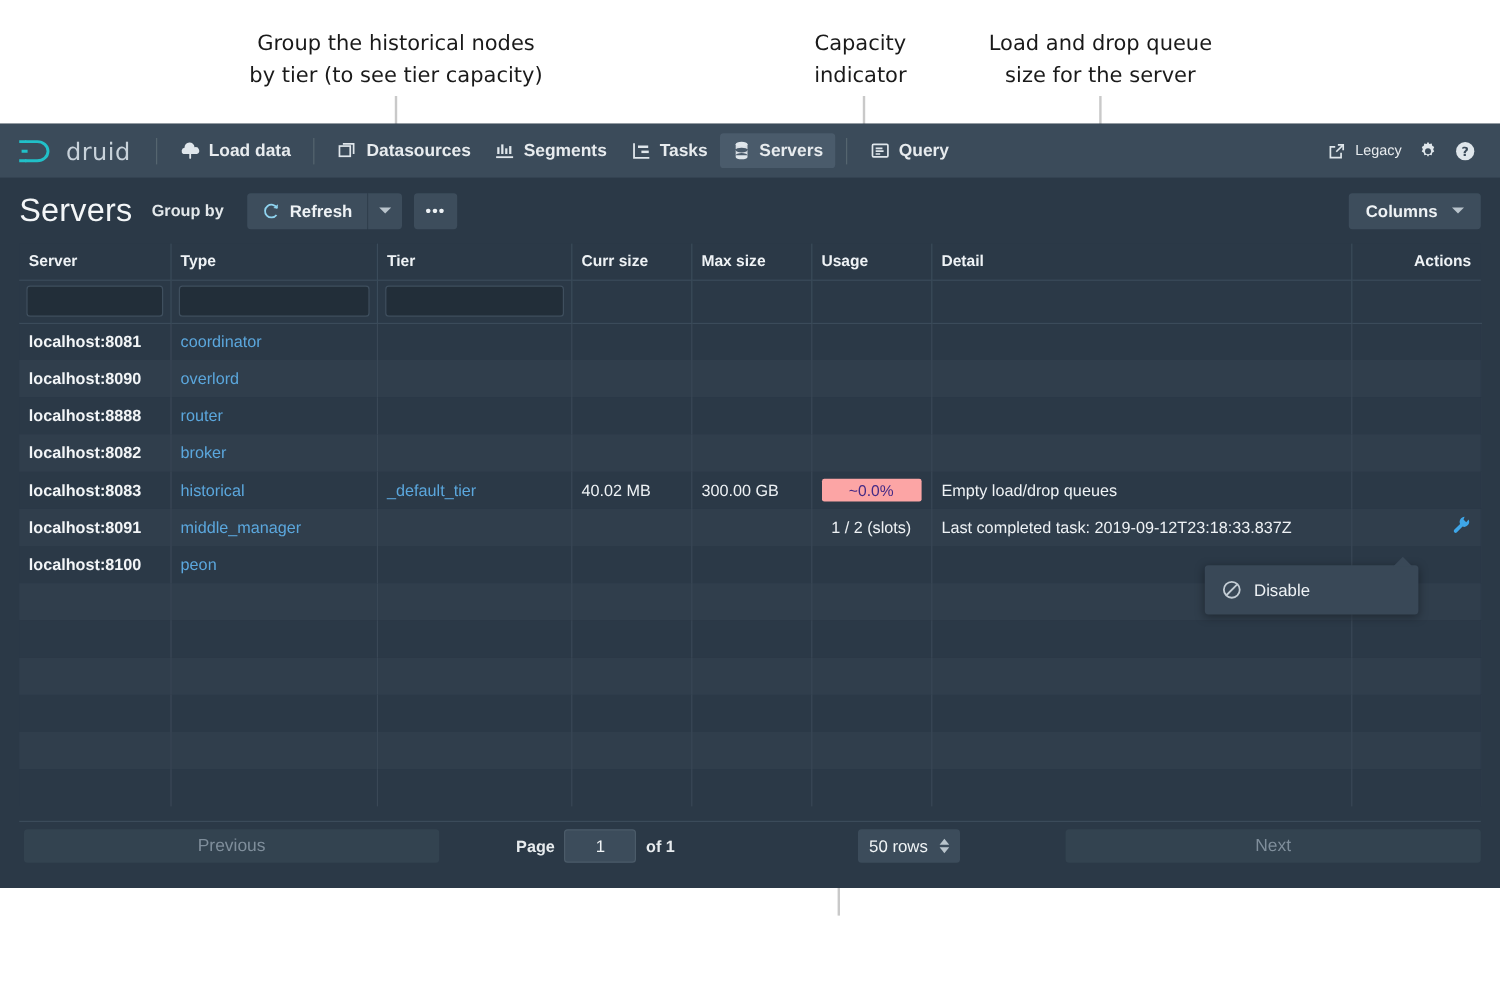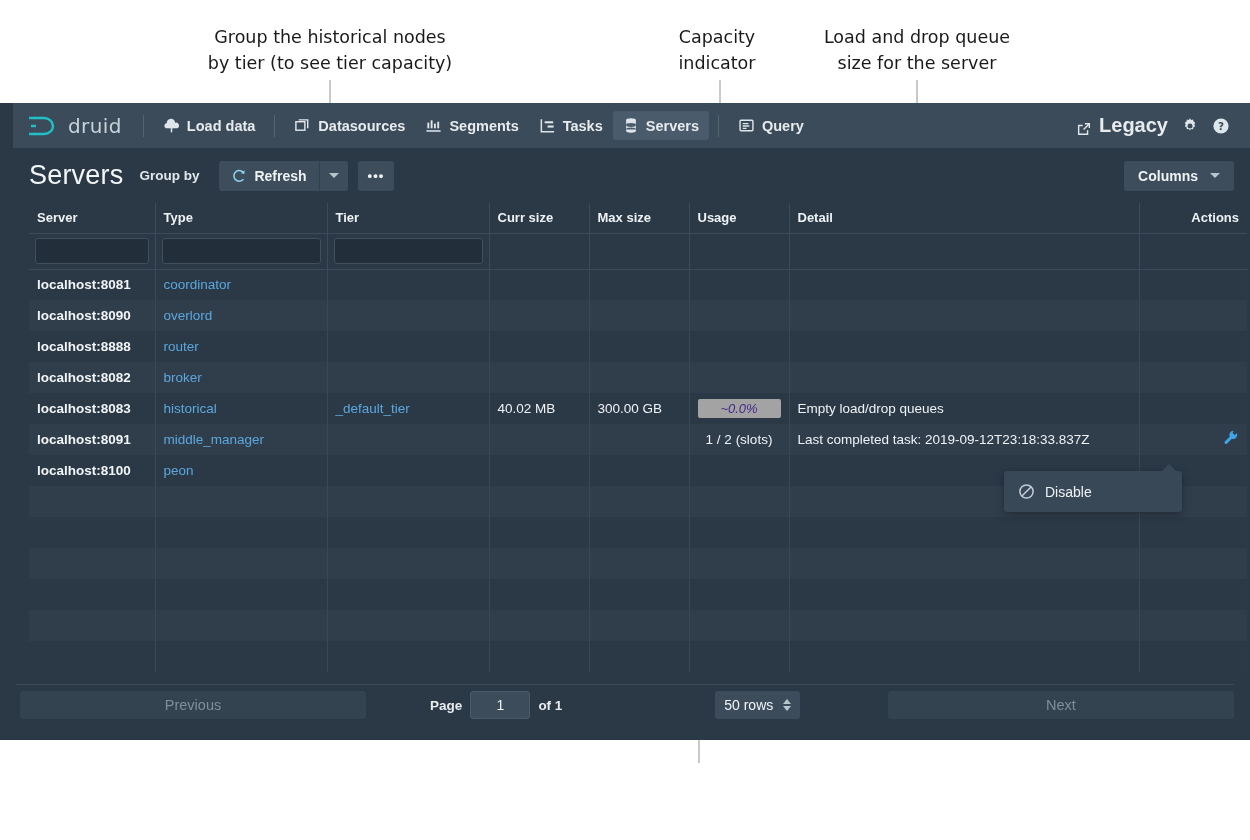--- a/index.html
+++ b/index.html
@@ -34,21 +34,20 @@
     background: #c9c9c9;
   }
 
   
   .app {
     position: absolute;
     left: 0; top: 103px;
     width: 1250px; height: 637px;
     background: #2b3947;
     overflow: hidden;
-    padding-left: 13px;
   }
 
   
   .navbar {
     height: 45px;
     background: #3b4b5a;
     display: flex;
     align-items: center;
     padding: 0 14px;
     position: relative;
@@ -79,22 +78,22 @@
     white-space: nowrap;
     cursor: pointer;
   }
   .nav-item.active { background: #4a5b6b; }
   .nav-right {
     margin-left: auto;
     display: flex; align-items: center; gap: 13px;
     padding-right: 6px;
   }
   .nav-icon-btn {
-    display: flex; align-items: flex-end; gap: 7px;
-    color: #e7ebee; font-size: 20px; font-weight: bold;
+    display: flex; align-items: flex-start; gap: 7px;
+    color: #e7ebee; font-size: 12px; font-weight: normal;
     cursor: pointer;
   }
   .ico { display: inline-flex; align-items: center; justify-content: center; }
 
   
   .toolbar {
     height: 55px;
     display: flex;
     align-items: center;
     padding: 0 16px;
@@ -197,28 +196,27 @@
   }
   tbody.body-rows tr.odd td { background: #2b3947; }
   tbody.body-rows tr.even td { background: #303e4c; }
   tbody.body-rows tr td.cellborder { border-right: 1px solid #3a4856; }
   .server-name { font-weight: bold; color: #f2f5f7; }
   .link { color: #5ba7dd; }
   .cell-right { text-align: right; }
   .cell-center { text-align: center; }
   .usage-pill {
     display: inline-block;
-    background: #a3a3a3;
+    background: #fca5a5;
     color: #452a86;
     font-size: 13px;
     padding: 2px 0;
     width: 100%;
     text-align: center;
     border-radius: 2px;
-    font-style: italic;
   }
   .wrench { color: #3ea6e8; font-size: 16px; cursor: pointer; }
 
   
   .popover {
     position: absolute;
     left: 1020px; top: 471px;
     width: 178px;
     background: #394857;
     border-radius: 3px;

